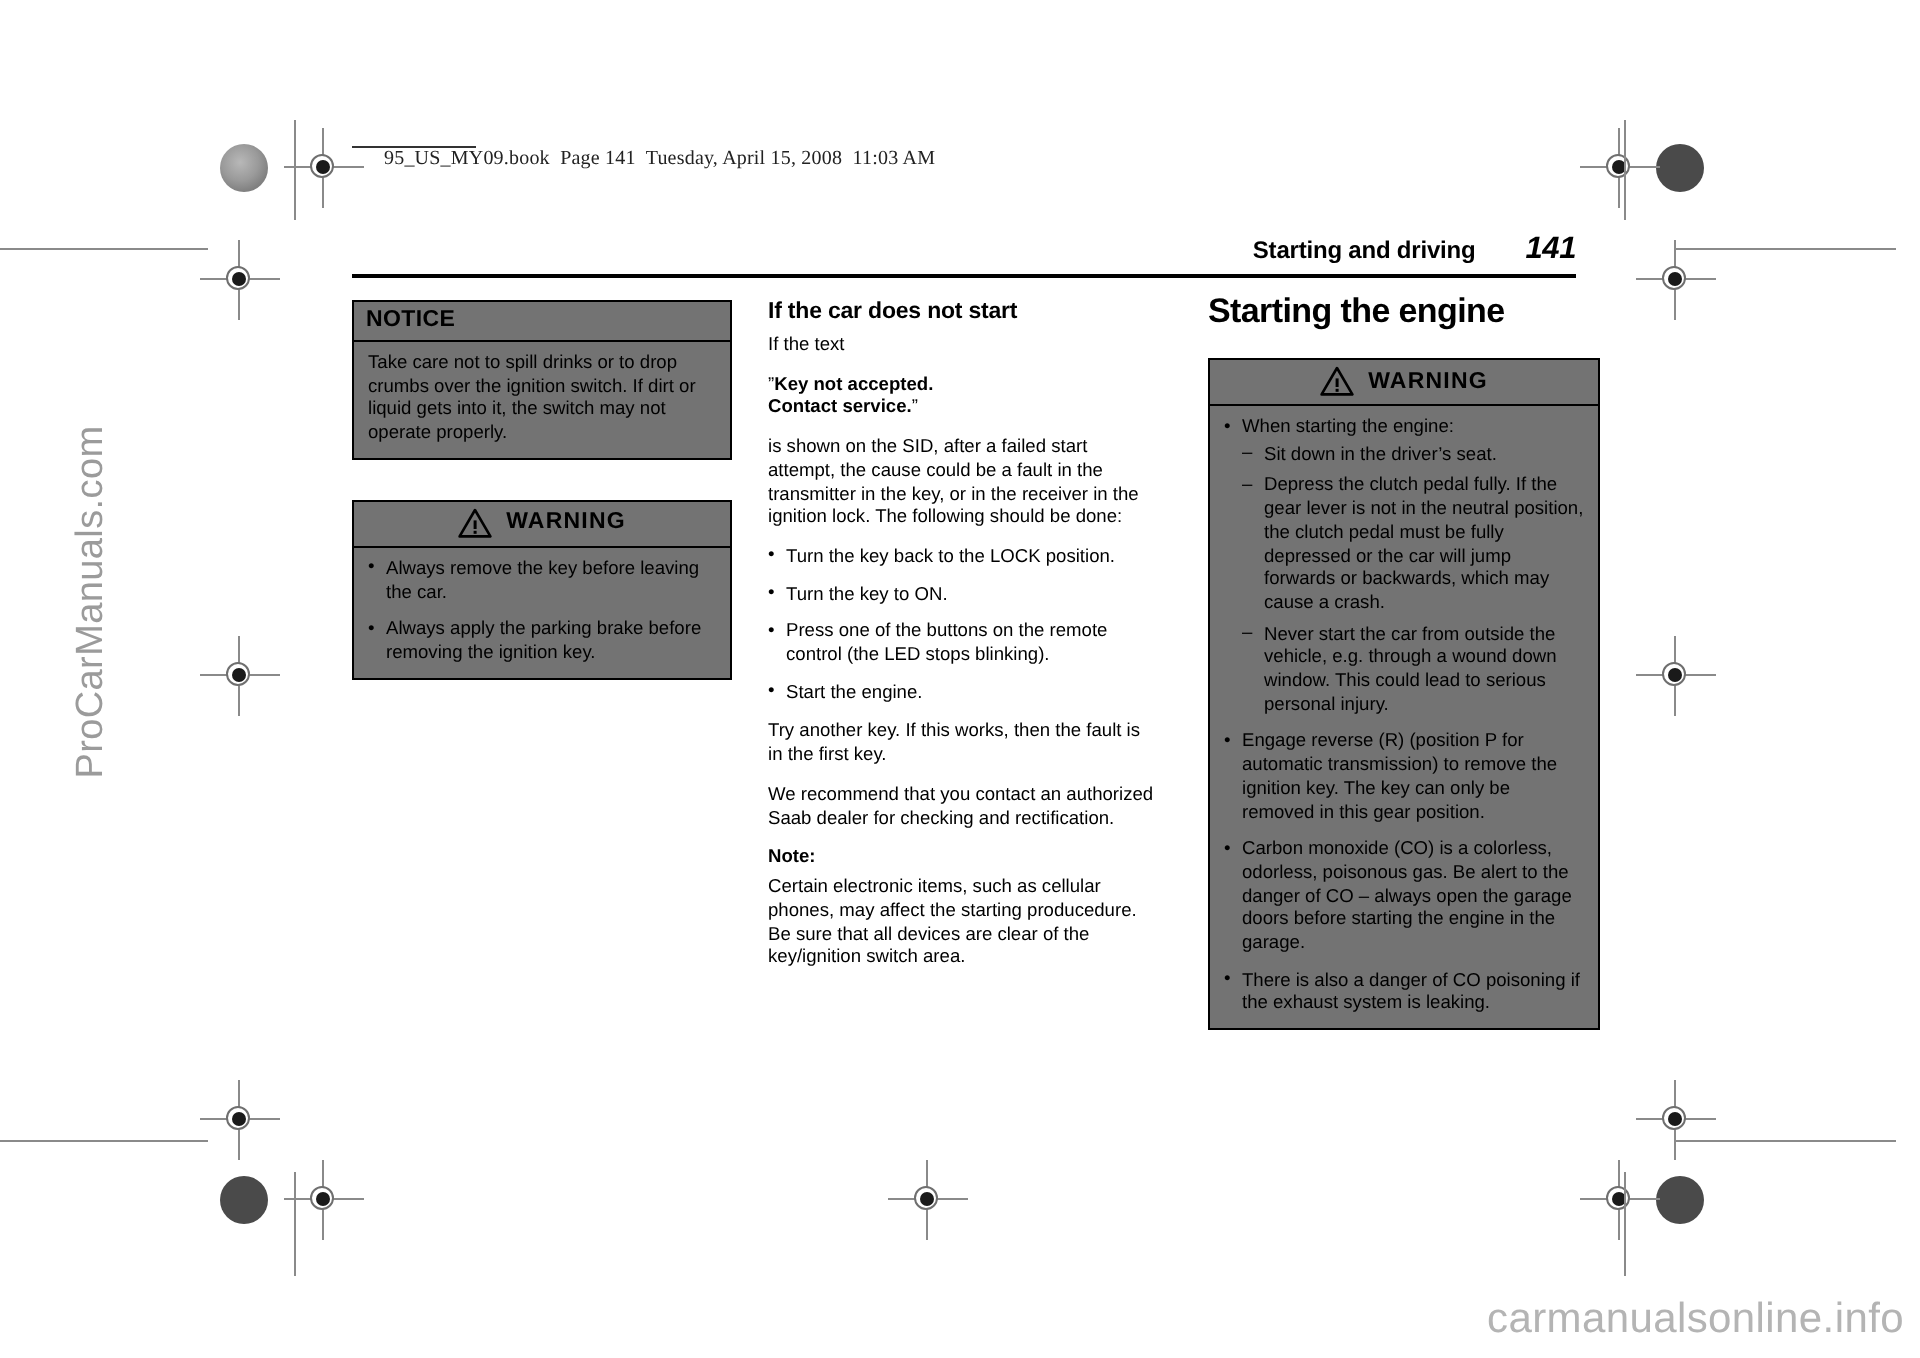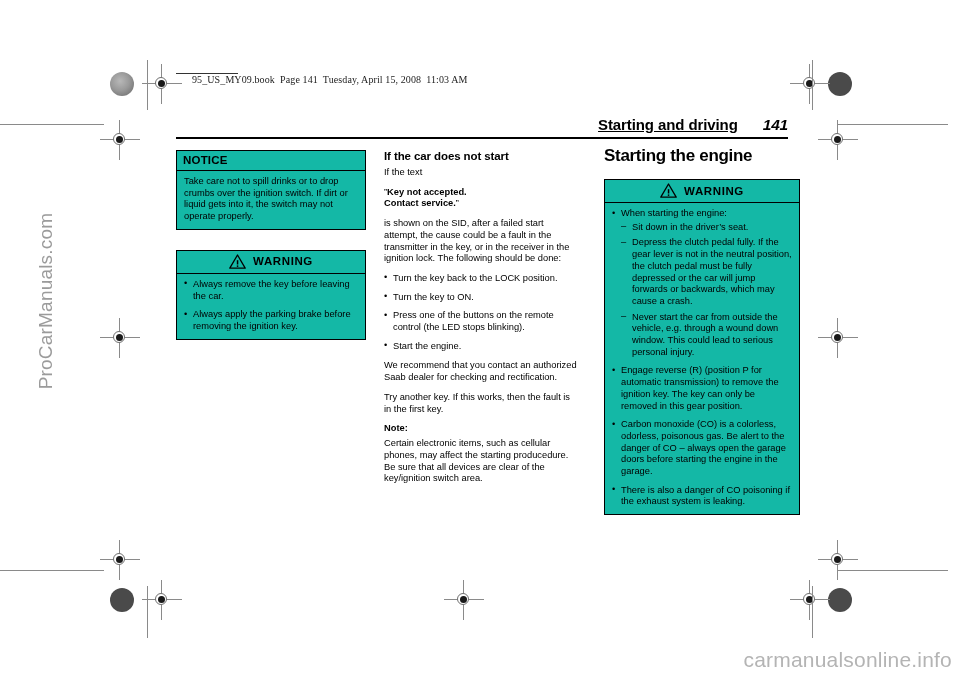--- a/index.html
+++ b/index.html
@@ -101,24 +101,23 @@
     top: 116px;
     width: 612px;
   }
   .page-head-row {
     display: flex;
     justify-content: flex-end;
     align-items: baseline;
     padding-bottom: 3px;
   }
   .page-head-title {
-    font-size: 15px;
+    font-size: 12px;
     font-weight: bold;
     letter-spacing: -0.1px;
-    text-decoration: underline;
   }
   .page-head-num {
     font-size: 15.5px;
     font-weight: bold;
     margin-left: 25px;
     letter-spacing: -0.2px;
     font-style: italic;
   }
   .page-head-rule {
     height: 1.6px;
@@ -133,21 +132,21 @@
   }
   .col-left  { left: 176px;  width: 190px; }
   .col-mid   { left: 384px;  width: 195px; }
   .col-right { left: 592px;  width: 196px; margin-left: 12px; }
 
   
   .admon {
     border: 1px solid #000;
     box-sizing: border-box;
     margin-bottom: 20px;
-    background: #14b8a6;
+    background: #737373;
   }
   .admon-head {
     border-bottom: 1px solid #000;
     padding: 3px 6px 4px 6px;
     display: flex;
     align-items: center;
     box-sizing: border-box;
   }
   .admon-head.center {
     justify-content: center;
@@ -448,22 +447,22 @@
       <li>
         <span class="b">•</span>
         <span>Press one of the buttons on the remote control (the LED stops blinking).</span>
       </li>
       <li>
         <span class="b">•</span>
         <span>Start the engine.</span>
       </li>
     </ul>
 
+    <p class="body">Try another key. If this works, then the fault is in the first key.</p>
     <p class="body">We recommend that you contact an authorized Saab dealer for checking and rectification.</p>
-    <p class="body">Try another key. If this works, then the fault is in the first key.</p>
 
     <p class="notelabel">Note:</p>
     <p class="body">Certain electronic items, such as cellular phones, may affect the starting producedure. Be sure that all devices are clear of the key/ignition switch area.</p>
 
   </div>
 
   <div class="col col-right">
 
     <h1 class="chaptitle">Starting the engine</h1>
 

